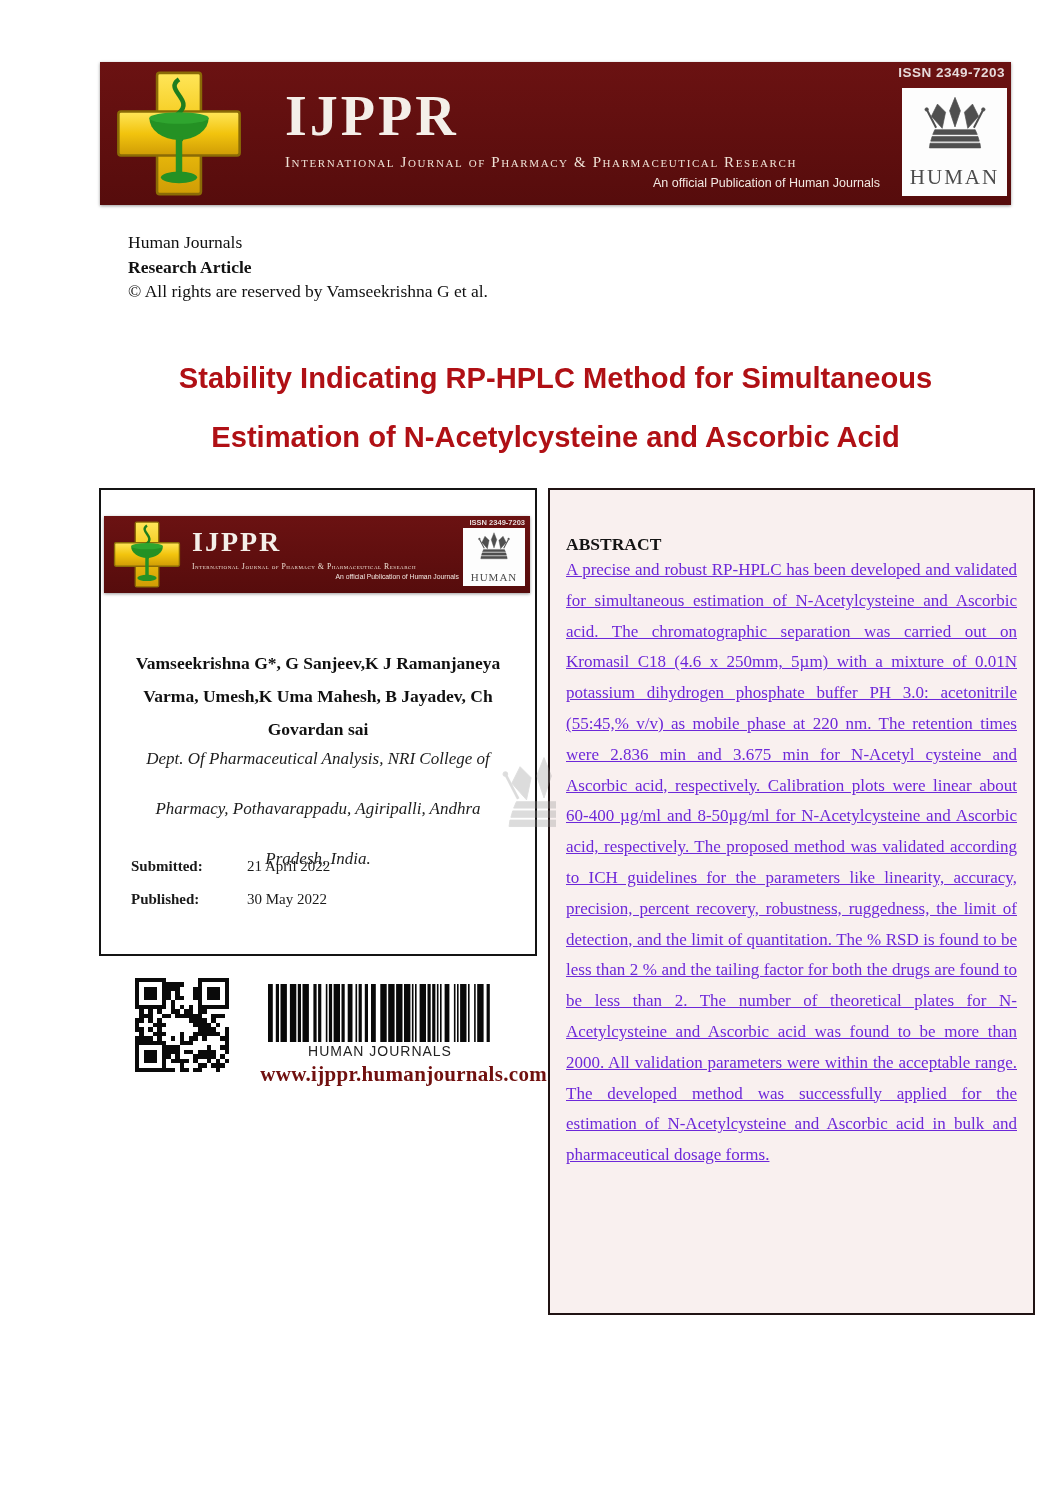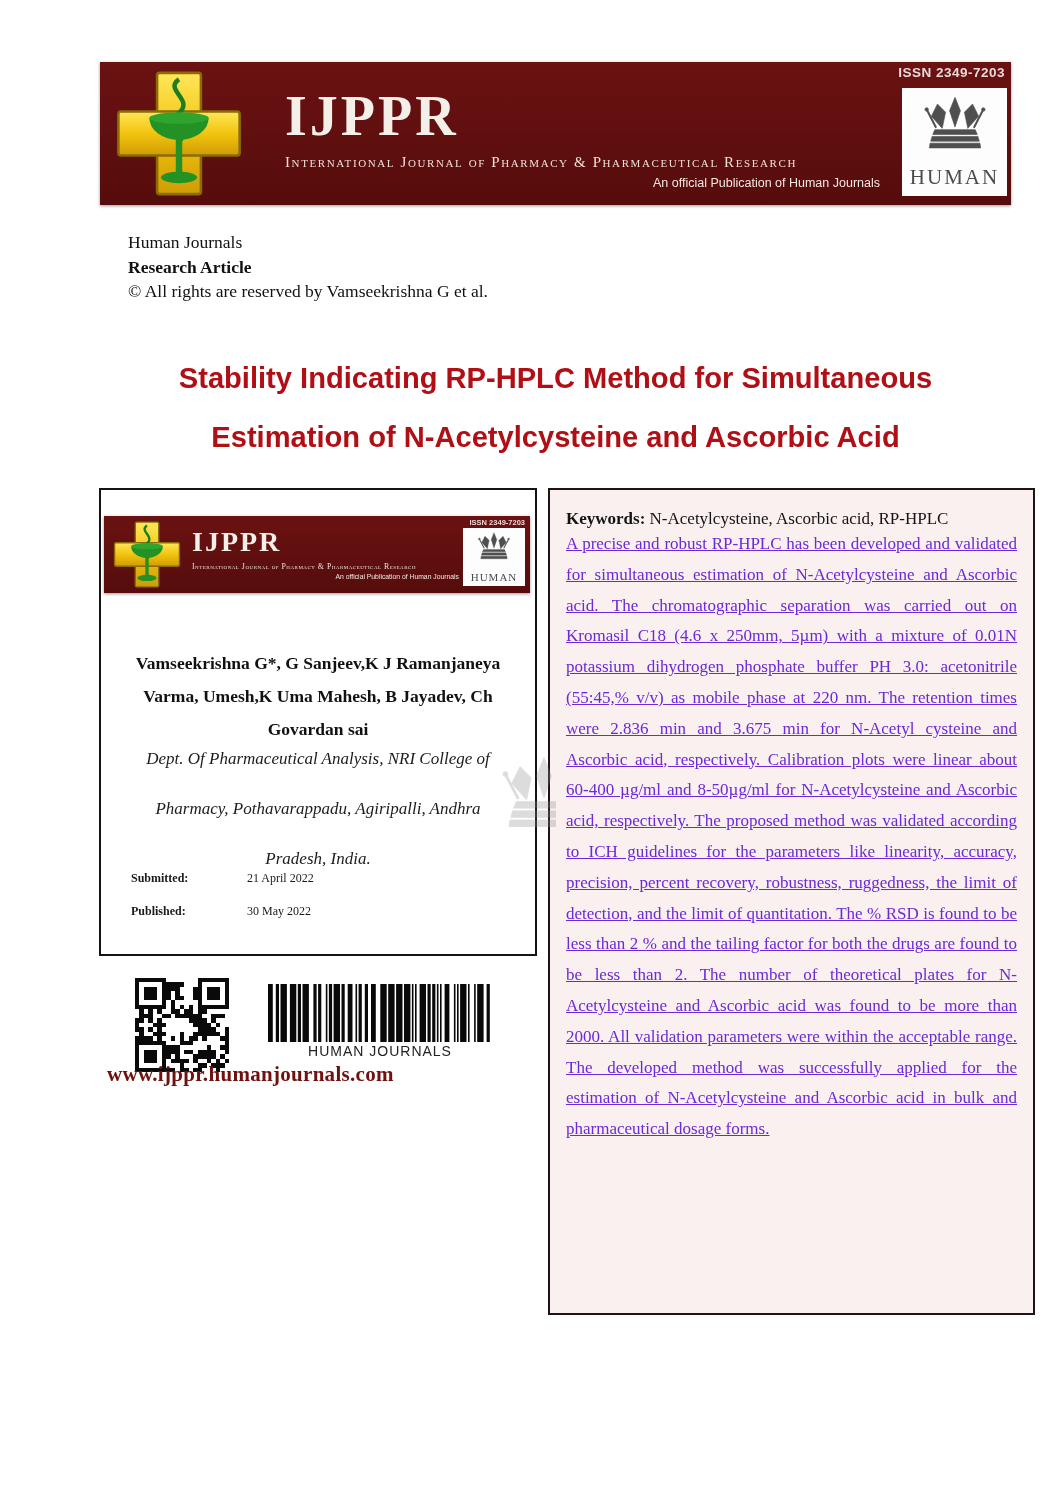--- a/index.html
+++ b/index.html
@@ -56,34 +56,34 @@
     color:#e7dada; font-family:"Liberation Sans", sans-serif; }
   .human-box-mini { position:absolute; right:5px; top:12px; width:62px; height:58px;
     background:#fdfdfd; display:flex; flex-direction:column; align-items:center; justify-content:flex-end;
     padding-bottom:3px; }
   .human-box-mini svg.crown { width:38px; height:32px; position:absolute; top:4px; }
   .human-box-mini .human-word { font-size:11px; color:#4c4c4c; letter-spacing:1px; }
   .authors { position:absolute; left:18px; top:128px; width:398px; text-align:center;
     font-weight:bold; font-size:17.5px; line-height:33px; color:#111;margin-top:29px; }
   .affiliation { position:absolute; left:26px; top:244px; width:382px; text-align:center;
     font-style:italic; font-size:17px; line-height:50px; color:#1c1c1c; }
-  .dates { position:absolute; left:30px; top:360px; width:380px; font-size:12px;margin-top:12px; }
+  .dates { position:absolute; left:30px; top:360px; width:380px; font-size:15px; }
   .dates .row { display:flex; line-height:32.5px; }
   .dates .lbl { width:116px; font-weight:bold; }
   
   .qr { position:absolute; left:135px; top:978px; width:94px; height:94px;
     display:grid; grid-template-columns:repeat(21,1fr); grid-template-rows:repeat(21,1fr);
     background:#fff; }
   .qr span { display:block; }
   .qr span.on { background:#0a0a0a; }
   .barcode-wrap { position:absolute; left:268px; top:984px; width:224px; text-align:center; }
   .barcode-wrap svg { width:224px; height:58px; display:block; }
   .barcode-label { font-family:"Liberation Sans", sans-serif; font-size:14px; color:#222;
     letter-spacing:1px; margin-top:1px; }
-  .website { position:absolute; left:107px; top:1062px; width:440px; text-align:left;
+  .website { position:absolute; left:107px; top:1062px; width:440px; text-align:right;
     font-size:21px; font-weight:bold; color:#70100f; letter-spacing:.3px; }
   
   .abstract-card { position:absolute; left:548px; top:488px; width:487px; height:827px;
     background:#f9f0ef; border:2px solid #201313; z-index:1; padding:14px 16px 0 16px; }
   .kw-line { font-size:17px; margin-top:5px; color:#141414; }
   .kw-line .lbl { font-weight:bold; }
   .abstract-head { font-weight:bold; font-size:17.5px; margin-top:30px; color:#141414; }
   .abstract-body { font-size:17px; line-height:30.8px; text-align:justify; color:#6d28d9;text-decoration:underline; }
   
   .goldcross .arm { fill:url(#goldgrad); stroke:#8a6b06; stroke-width:2; }
@@ -680,21 +680,17 @@
         <rect x="206.1" y="0" width="1.6" height="58" fill="#090909"></rect>
         <rect x="209.2" y="0" width="6.4" height="58" fill="#090909"></rect>
         <rect x="218.6" y="0" width="3.2" height="58" fill="#090909"></rect>
       </svg>
     <div class="barcode-label">HUMAN JOURNALS</div>
   </div>
 
   <div class="website">www.ijppr.humanjournals.com</div>
 
   <div class="abstract-card">
-    <div class="kw-line">
-      <span class="lbl">Keywords:</span>
-      <span> </span>
-      <span>N-Acetylcysteine, Ascorbic acid, RP-HPLC</span>
-    </div>
+    <div class="abstract-head">ABSTRACT</div>
     <div class="abstract-body">A precise and robust RP-HPLC has been developed and validated for simultaneous estimation of N-Acetylcysteine and Ascorbic acid. The chromatographic separation was carried out on Kromasil C18 (4.6 x 250mm, 5µm) with a mixture of 0.01N potassium dihydrogen phosphate buffer PH 3.0: acetonitrile (55:45,% v/v) as mobile phase at 220 nm. The retention times were 2.836 min and 3.675 min for N-Acetyl cysteine and Ascorbic acid, respectively. Calibration plots were linear about 60-400 µg/ml and 8-50µg/ml for N-Acetylcysteine and Ascorbic acid, respectively. The proposed method was validated according to ICH guidelines for the parameters like linearity, accuracy, precision, percent recovery, robustness, ruggedness, the limit of detection, and the limit of quantitation. The % RSD is found to be less than 2 % and the tailing factor for both the drugs are found to be less than 2. The number of theoretical plates for N-Acetylcysteine and Ascorbic acid was found to be more than 2000. All validation parameters were within the acceptable range. The developed method was successfully applied for the estimation of N-Acetylcysteine and Ascorbic acid in bulk and pharmaceutical dosage forms.</div>
   </div>
 
 </div>
 
 </body></html>

